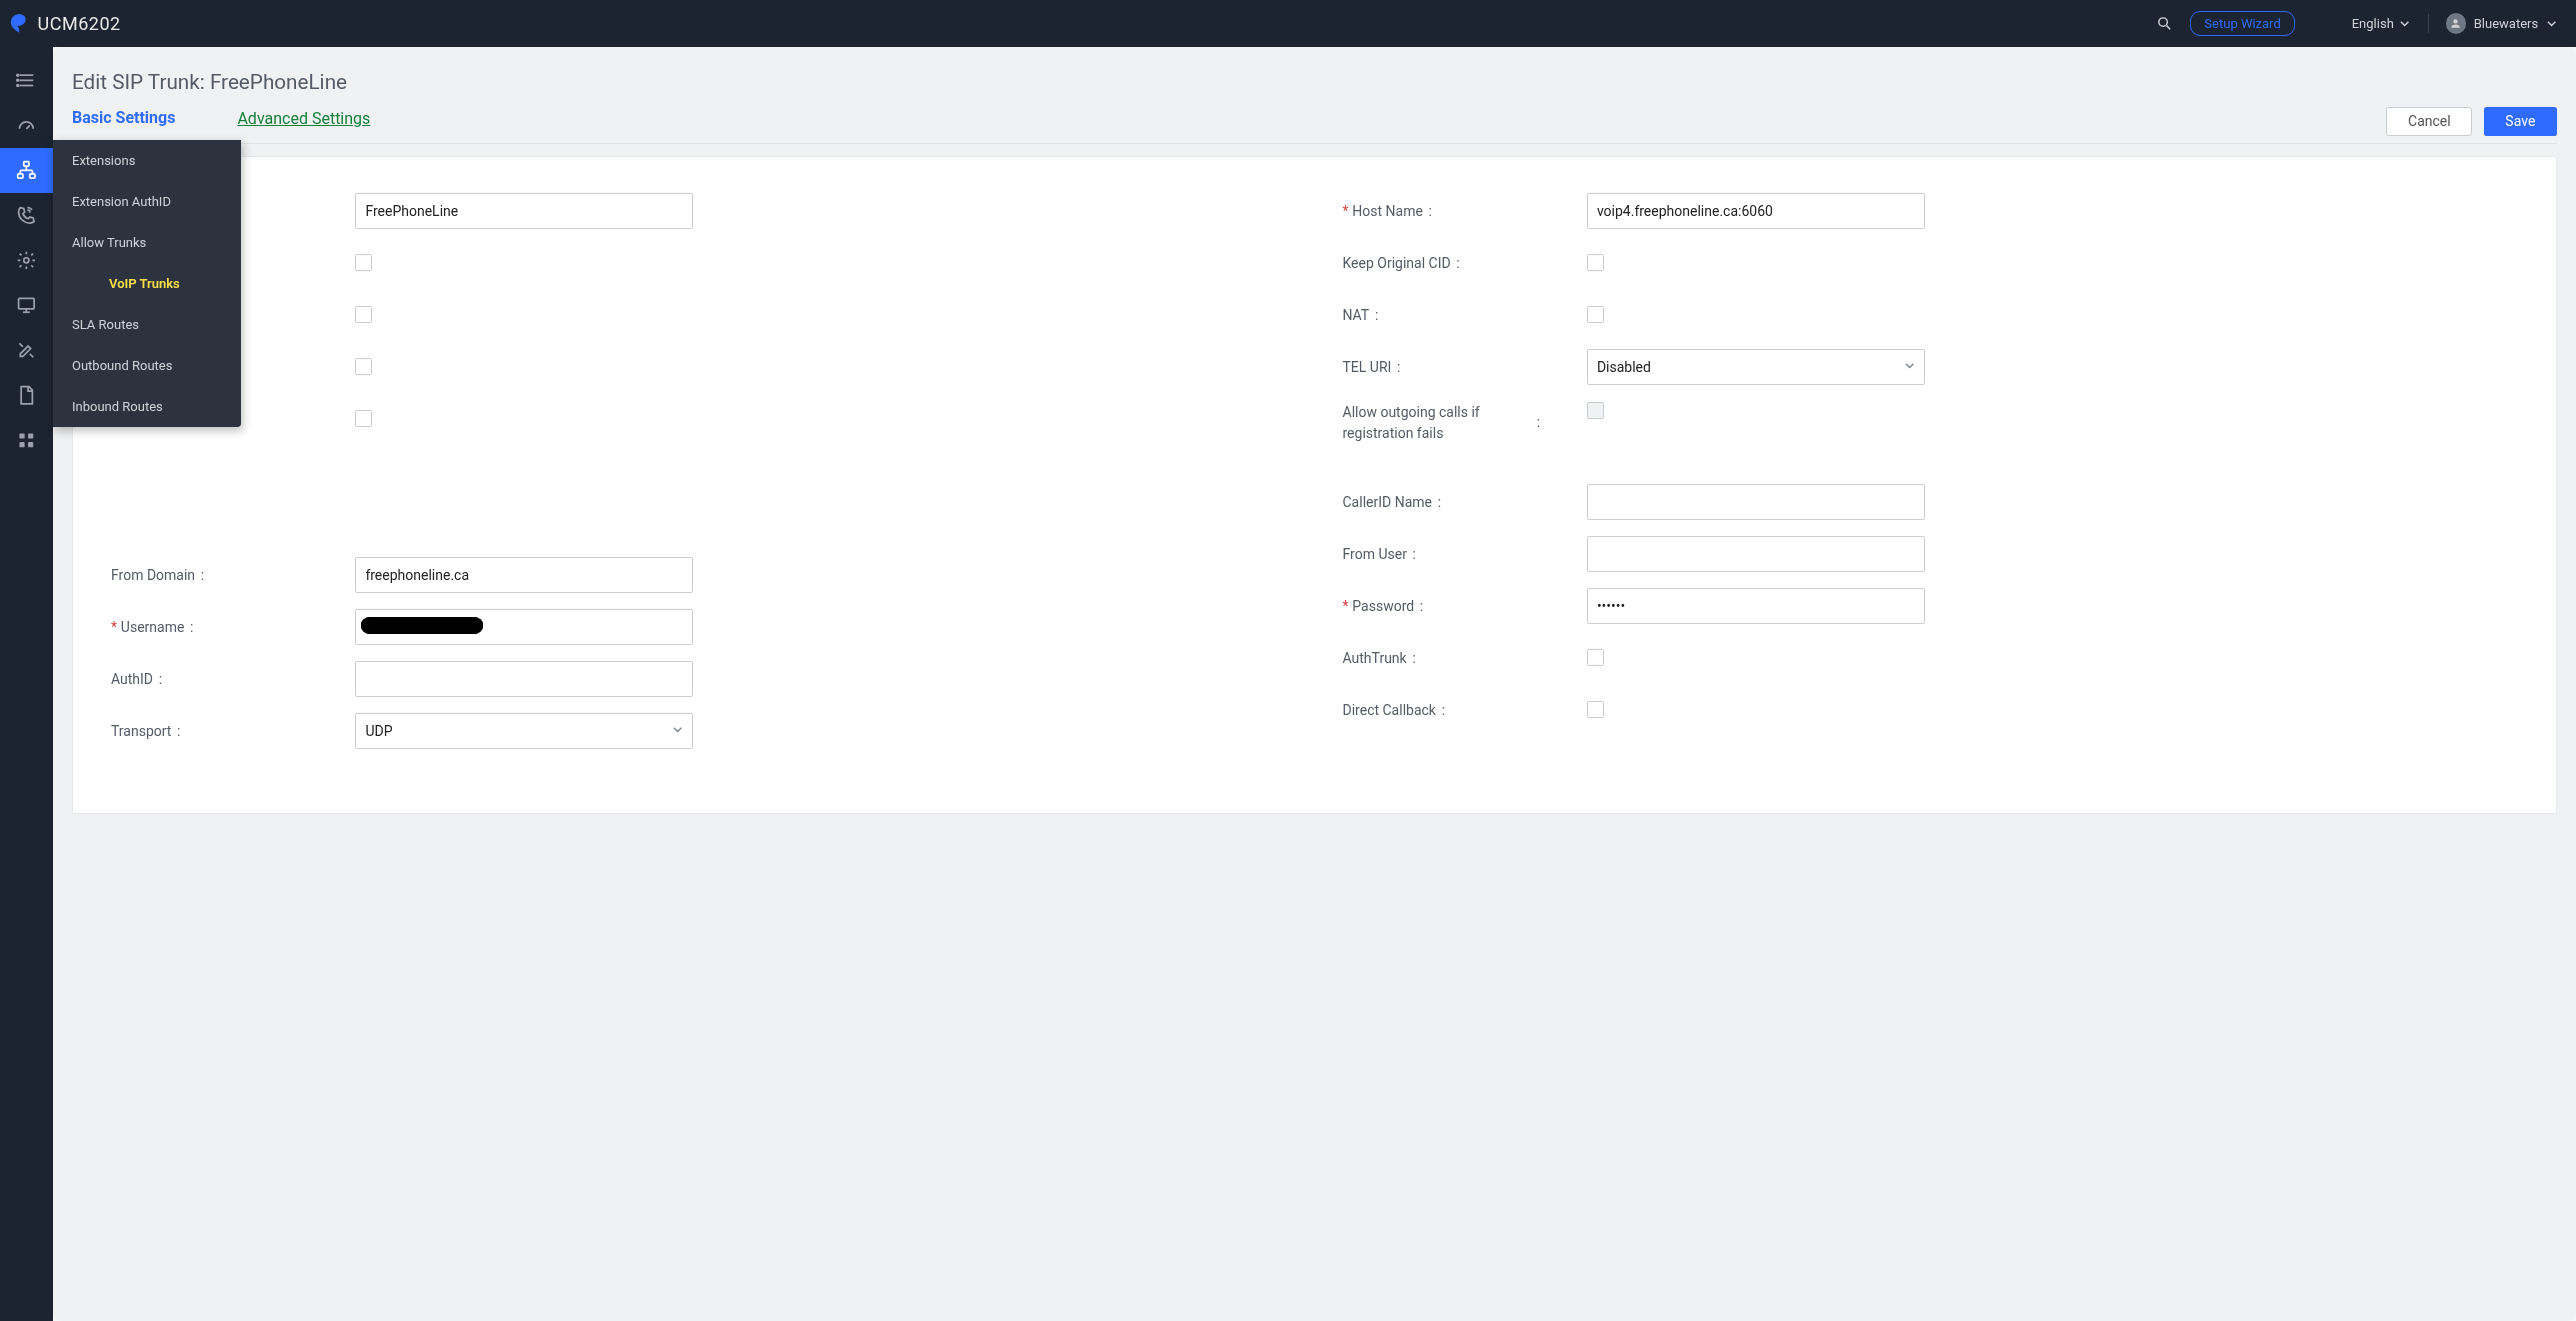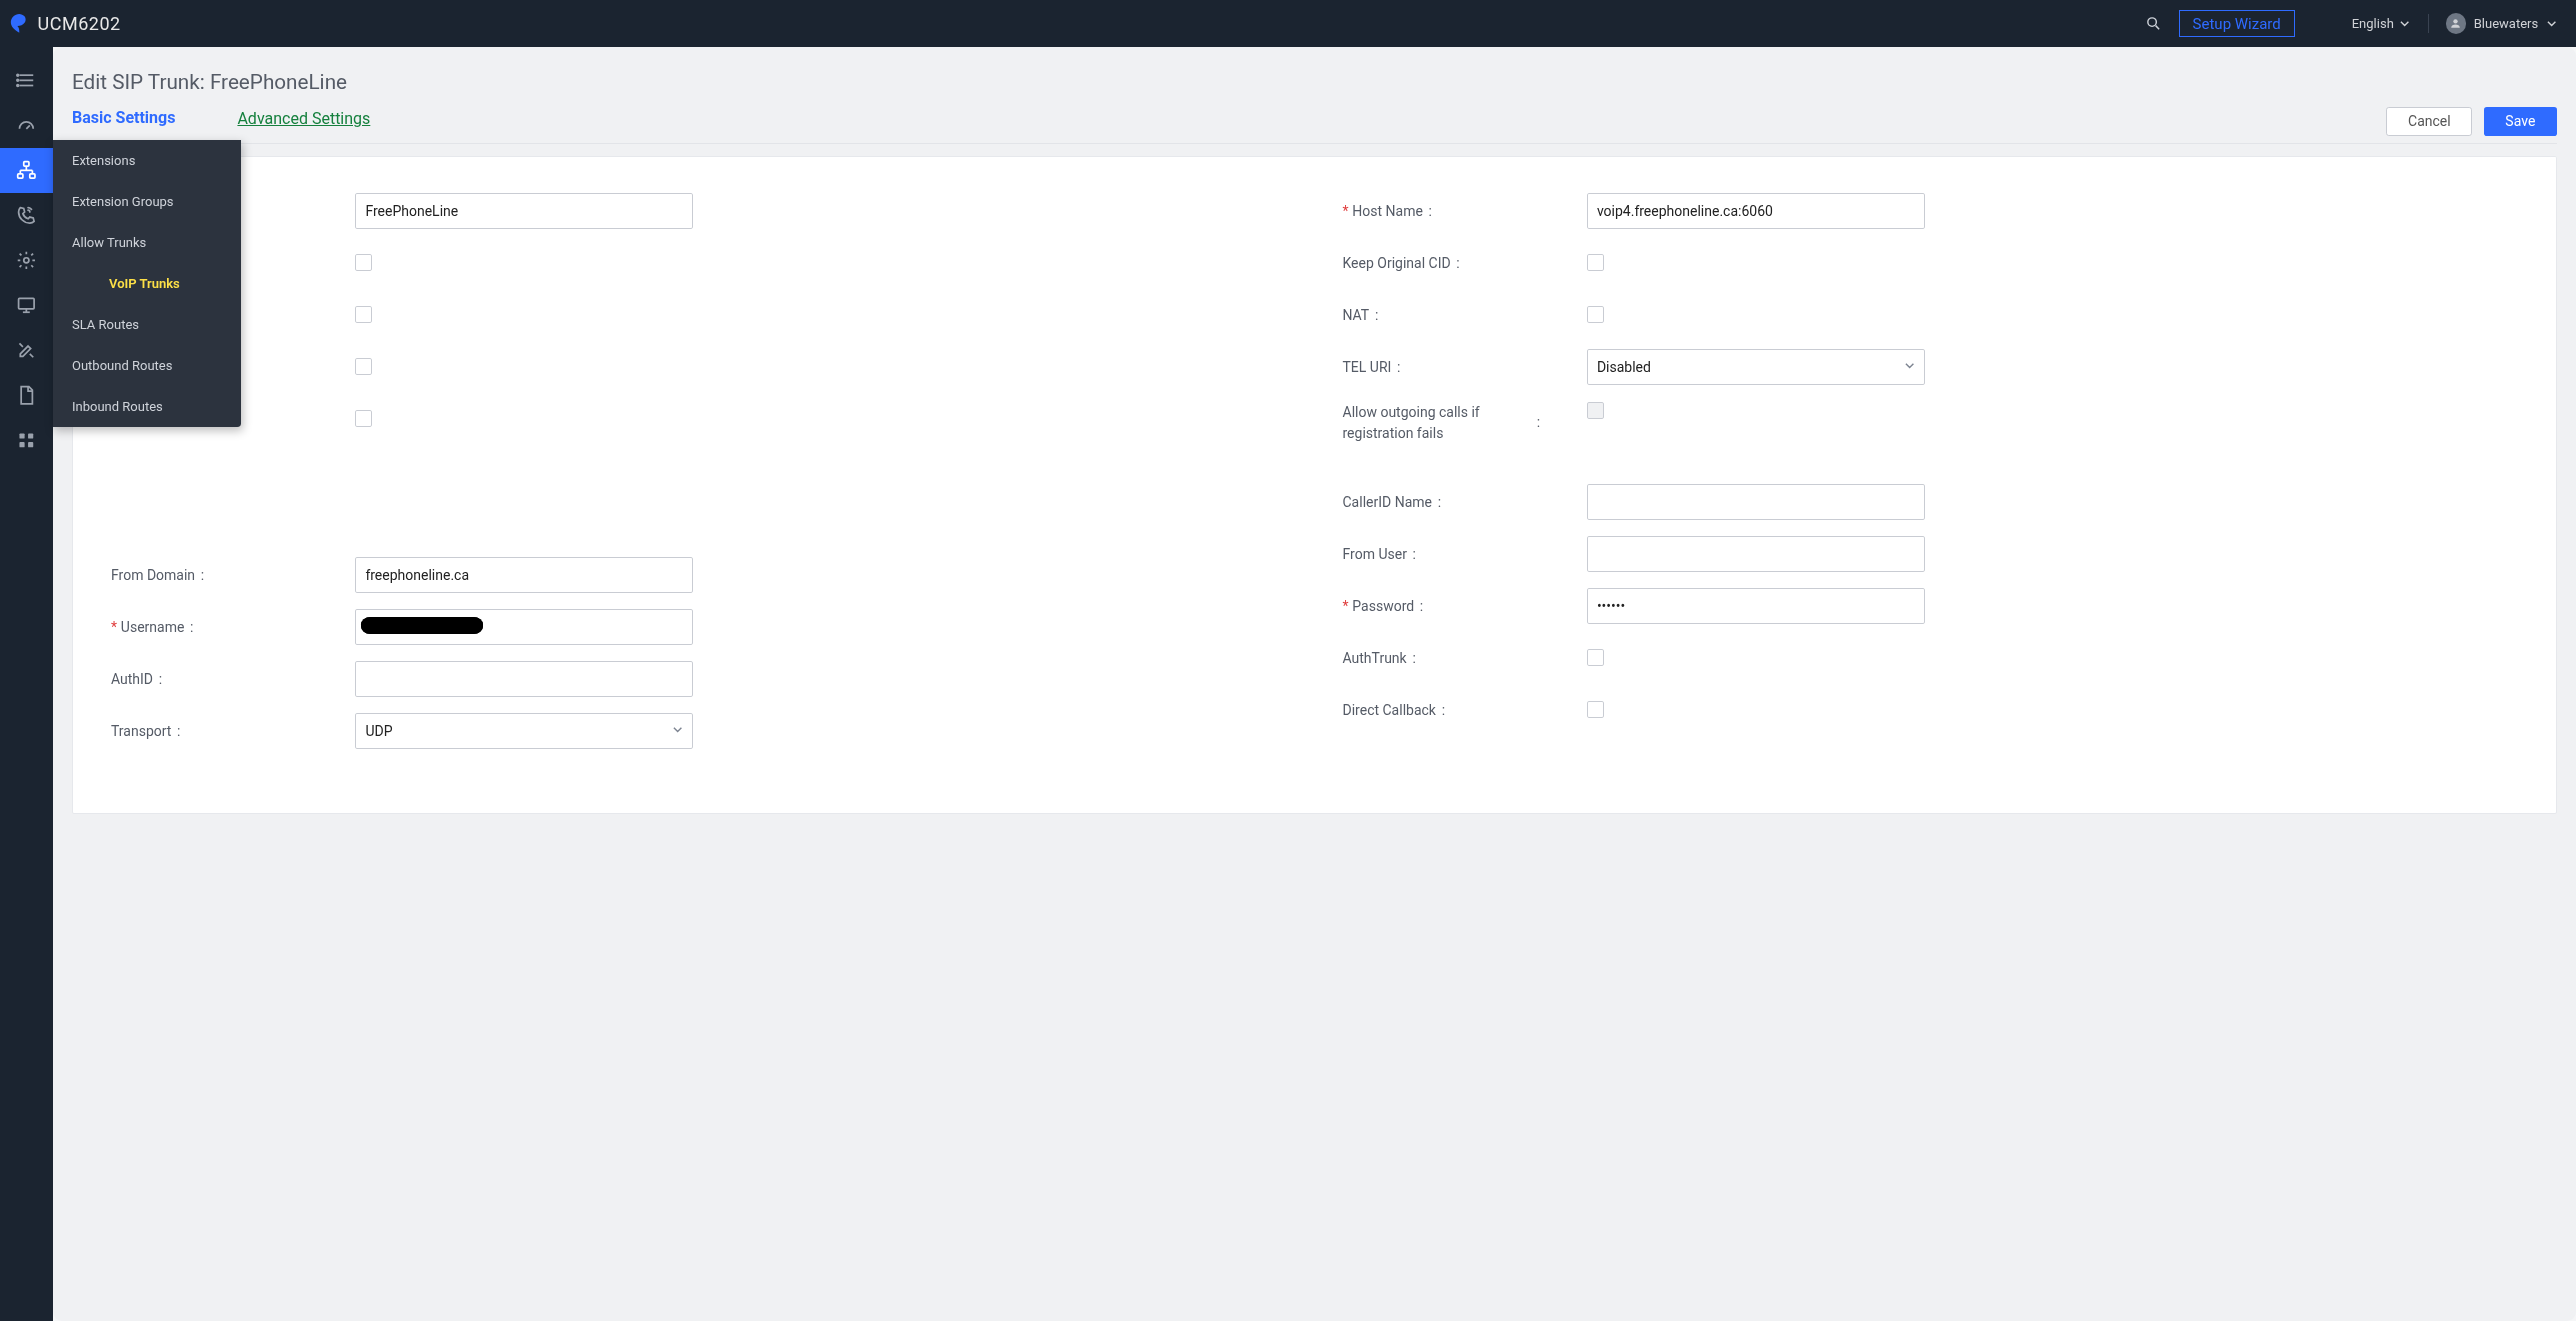--- a/index.html
+++ b/index.html
@@ -4,21 +4,21 @@
 <style>
   *{box-sizing:border-box;margin:0;padding:0;font-family:-apple-system,BlinkMacSystemFont,"Segoe UI",Roboto,Helvetica,Arial,sans-serif;}
   body{background:#f5f6f7;color:#222;overflow:hidden;}
   
   .top-header{background:#1b2430;height:47px;display:flex;align-items:center;color:#fff;padding:0 19px 0 7.5px;}
   .logo-area{display:flex;align-items:center;gap:7.5px;}
   .logo-svg{width:22.6px;height:22.6px;}
   .model{font-size:18px;letter-spacing:0.5px;color:#e8e8e8;font-weight:400;}
   .spacer{flex:1;}
   .hdr-right{display:flex;align-items:center;gap:17px;}
-  .wizard-btn{border:0.9px solid #2f6bff;color:#2f6bff;padding:3.8px 13px;border-radius:0;font-size:15px;cursor:pointer;}
+  .wizard-btn{border:0.9px solid #2f6bff;color:#2f6bff;padding:3.8px 13px;border-radius:10px;font-size:13px;cursor:pointer;}
   .lang{display:flex;align-items:center;gap:5.6px;font-size:13px;color:#d0d2d6;cursor:pointer;margin-left:40px;}
   .vsep{width:0.9px;height:19px;background:#3a4351;}
   .user-area{display:flex;align-items:center;gap:7.5px;font-size:13px;color:#d0d2d6;cursor:pointer;}
   .user-icon{width:20.7px;height:20.7px;border-radius:50%;background:#6e7784;display:flex;align-items:center;justify-content:center;}
   
   .layout{display:flex;height:calc(100vh - 47px);}
   .sidebar-rail{background:#1b2430;width:53px;display:flex;flex-direction:column;align-items:center;padding-top:11.3px;position:relative;z-index:2;}
   .rail-item{width:53px;height:45px;display:flex;align-items:center;justify-content:center;color:#9aa1ac;cursor:pointer;}
   .rail-item.active{background:#2f6bff;color:#fff;}
   .rail-icon{width:20.7px;height:20.7px;display:block;}
@@ -166,21 +166,21 @@
           <rect x="4" y="4" width="6" height="6" rx="1"></rect>
           <rect x="14" y="4" width="6" height="6" rx="1"></rect>
           <rect x="4" y="14" width="6" height="6" rx="1"></rect>
           <rect x="14" y="14" width="6" height="6" rx="1"></rect>
         </svg>
     </div>
   </div>
 
   <div class="flyout" id="flyout">
       <div class="fly-item">Extensions</div>
-      <div class="fly-item">Extension Groups</div>
+      <div class="fly-item">Extension AuthID</div>
       <div class="fly-item">Allow Trunks</div>
       <div class="fly-item active">VoIP Trunks</div>
       <div class="fly-item">SLA Routes</div>
       <div class="fly-item">Outbound Routes</div>
       <div class="fly-item">Inbound Routes</div>
     </div>
 
   <div class="main">
     <div class="page-wrap">
       <div class="page-title">Edit SIP Trunk: FreePhoneLine</div>

